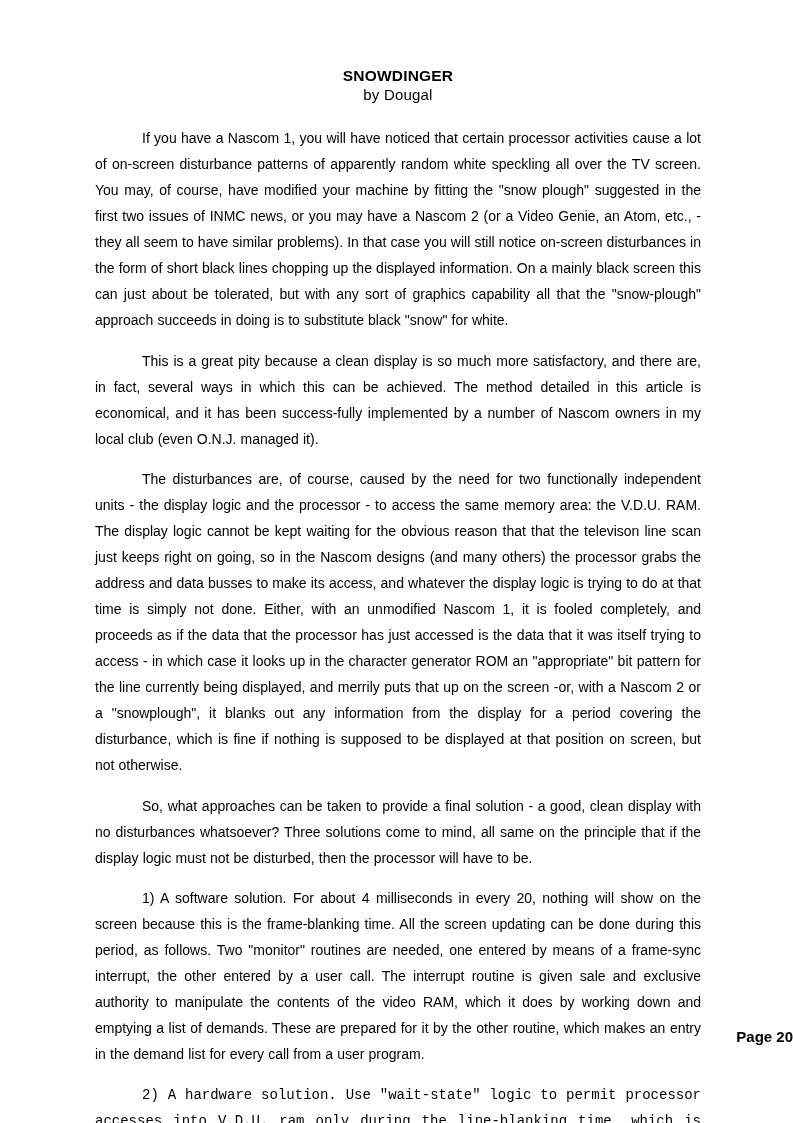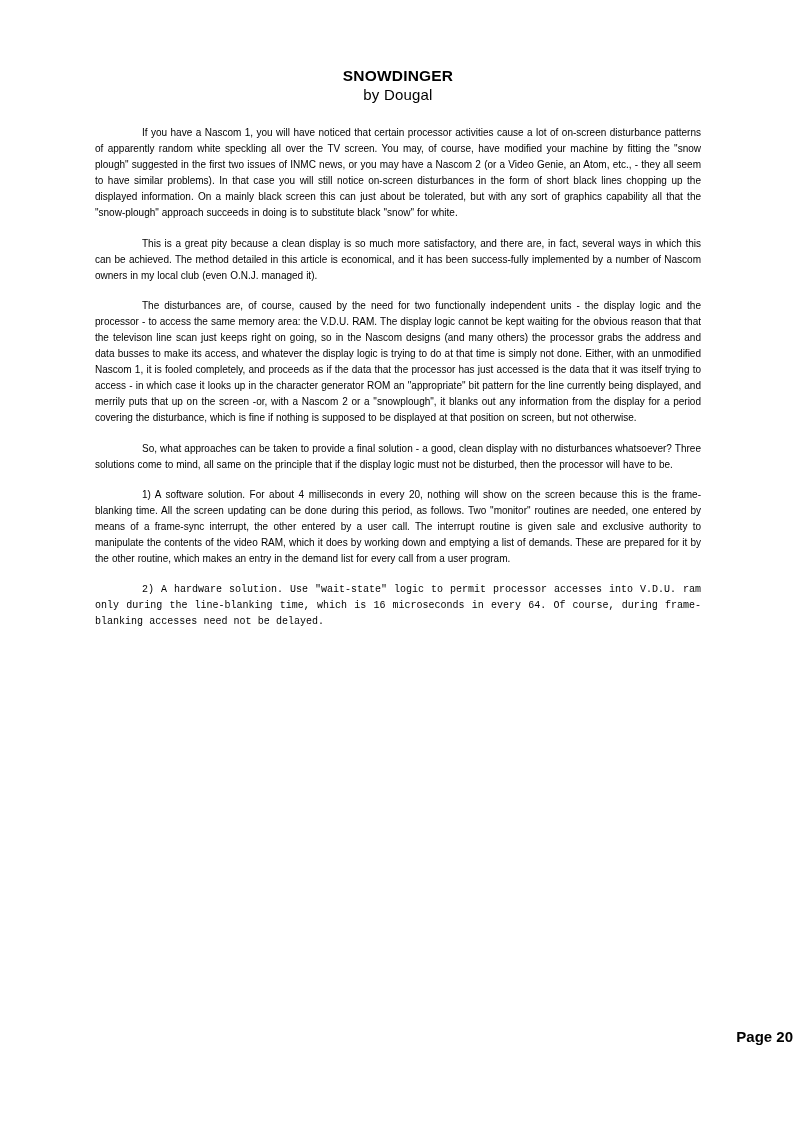--- a/index.html
+++ b/index.html
@@ -40,22 +40,22 @@
     font-size: 15px;
     line-height: 19px;
     letter-spacing: 0.2px;
     margin: 0 0 2px 0;
   }
   .body-text {
     margin: 0;
     padding: 0;
   }
   .para {
-    font-size: 10px;
-    line-height: 16px;
+    font-size: 14px;
+    line-height: 26px;
     text-align: justify;
     text-justify: inter-word;
     text-indent: 47px;
     margin: 0 0 14.5px 0;
     word-spacing: 0.2px;
     hyphens: none;
   }
   .para.first-para {
     margin-top: 21px;
   }

